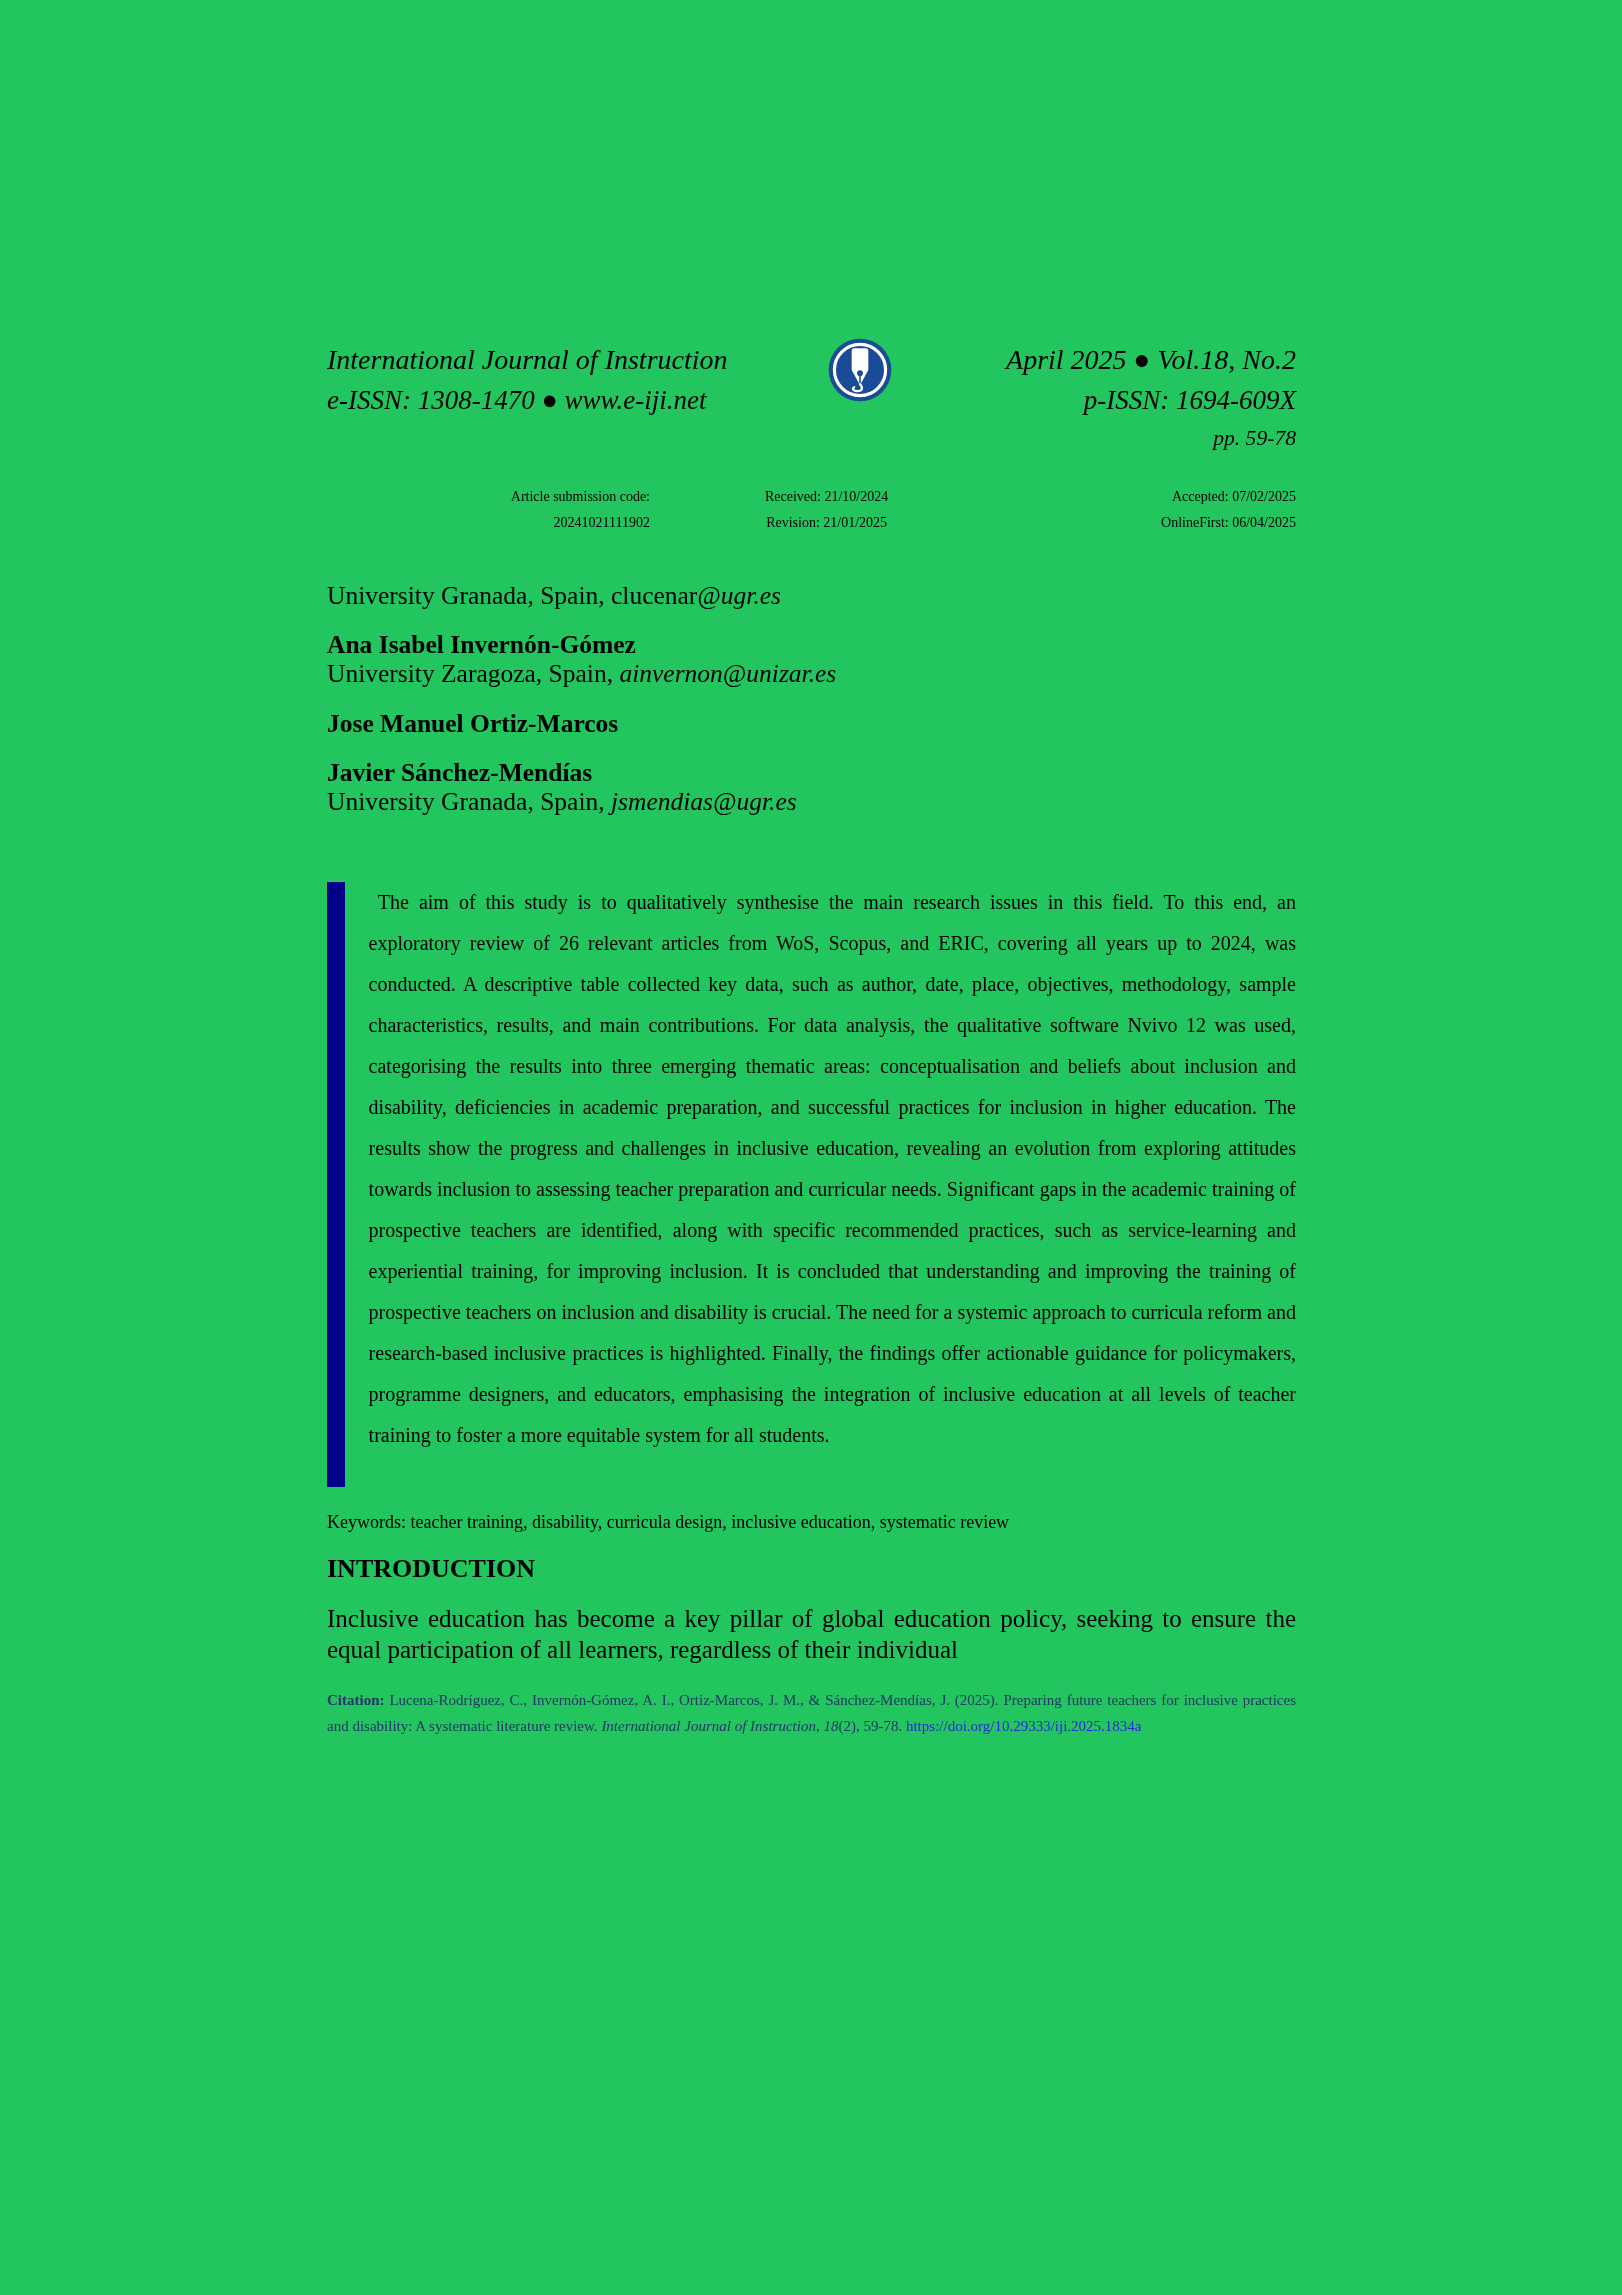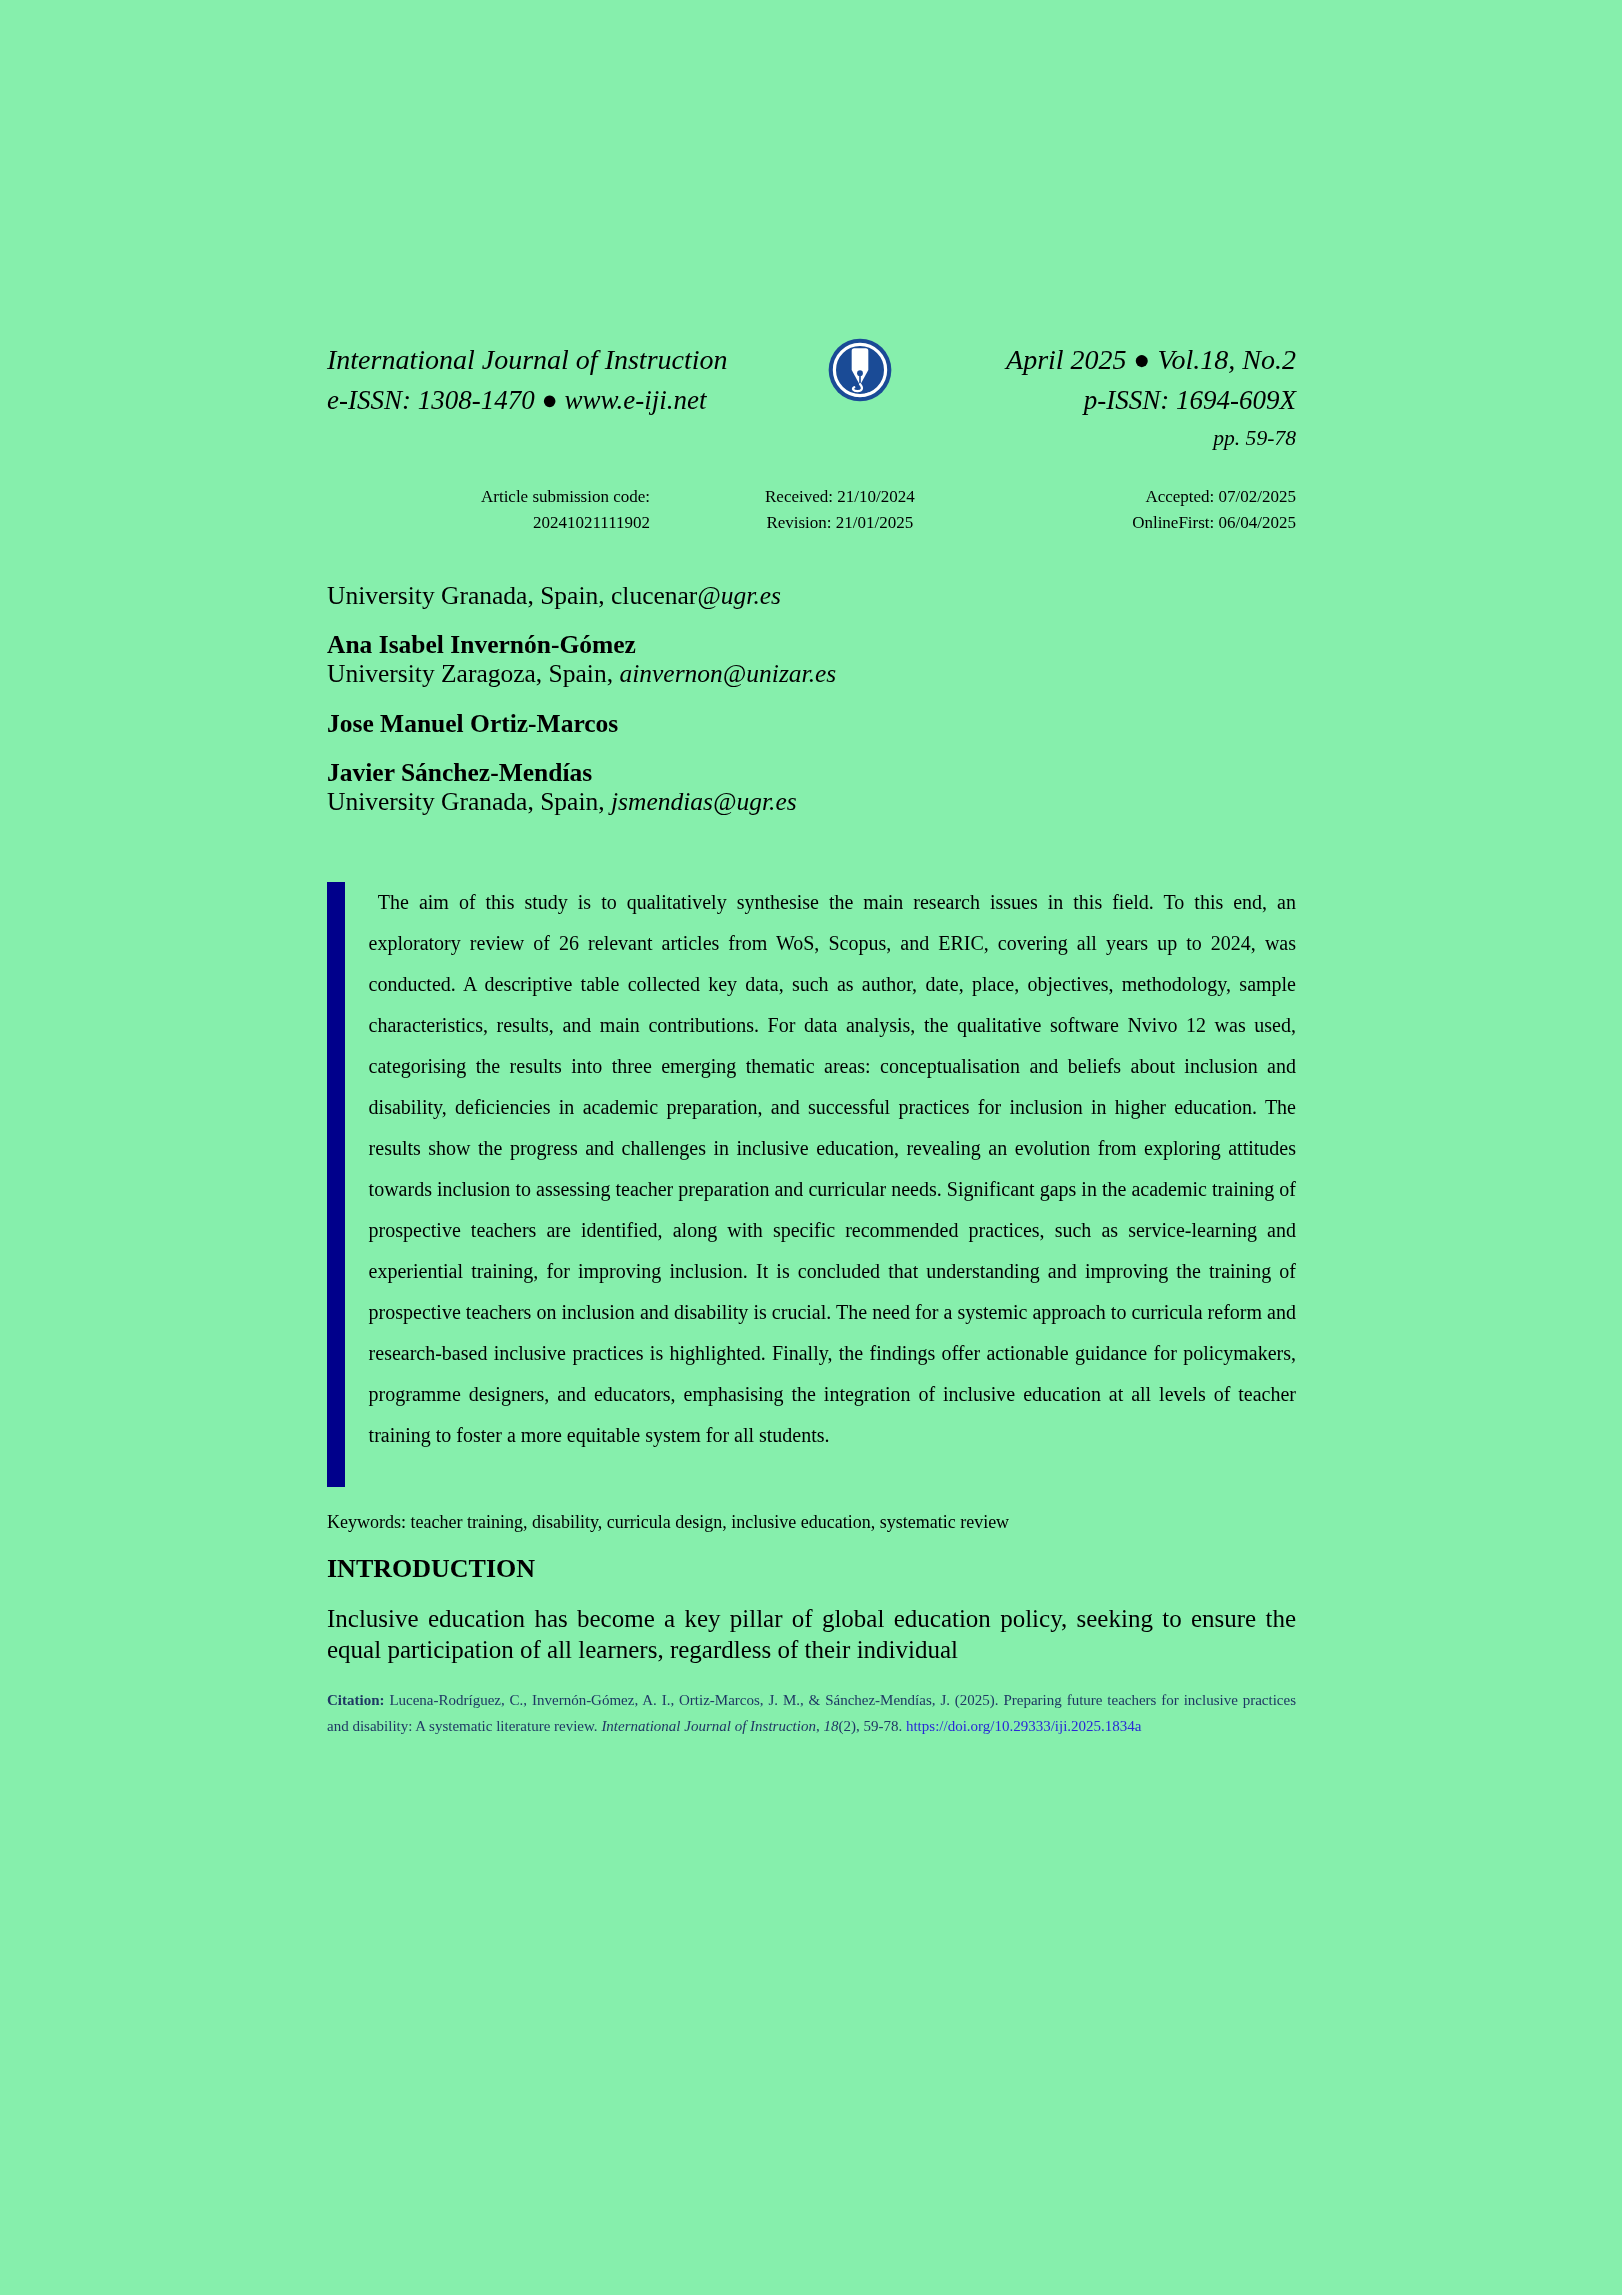--- a/index.html
+++ b/index.html
@@ -1,20 +1,20 @@
 <!DOCTYPE html>
 <html style="font-size:10.5px"><head>
 <meta charset="utf-8">
 <style>
   html, body { margin: 0; padding: 0; background: #ffffff; }
   .page {
     position: relative;
     width: 1623px;
     height: 2295px;
-    background: #86efac;
+    background: #22c55e;
     color: #000000;
     font-family: "Liberation Serif", "DejaVu Serif", serif;
     overflow: hidden;
   }
   .content {
     position: absolute;
     left: 327px;
     top: 0;
     width: 969px;
   }
@@ -42,21 +42,21 @@
     top: -1.3px;
     width: 64px;
     height: 64px;
   }
   .logo-wrap svg { display: block; width: 64px; height: 64px; }
 
   
   .submission-row {
     display: flex;
     margin-top: 33px;
-    font-size: 17px;
+    font-size: 14px;
     line-height: 26px;
   }
   .sub-col1 { width: 323px; text-align: right; }
   .sub-col2 { margin-left: 115px; text-align: center; }
   .sub-col3 { margin-left: auto; text-align: right; }
 
   
   .title-block {
     margin-top: 72px;
     font-weight: bold;

